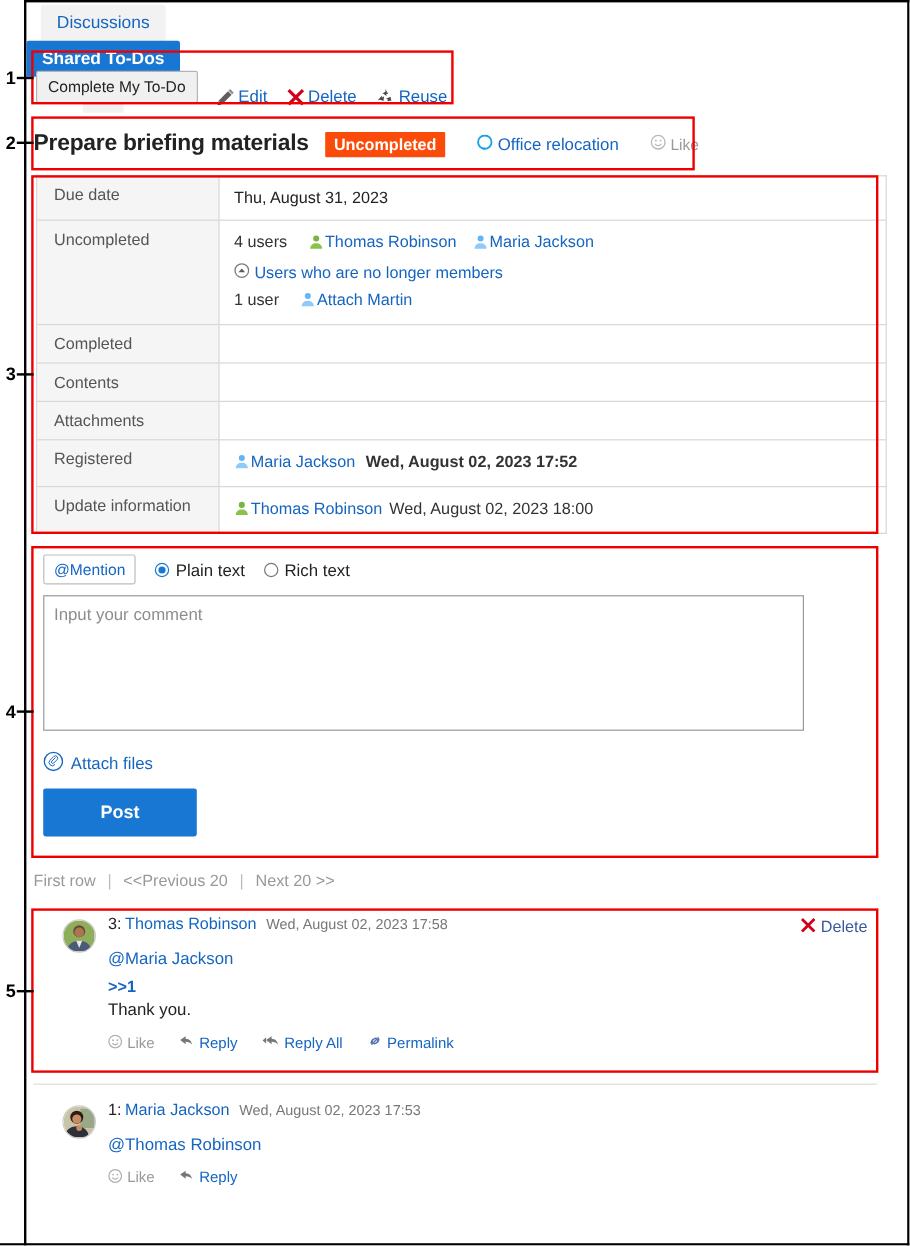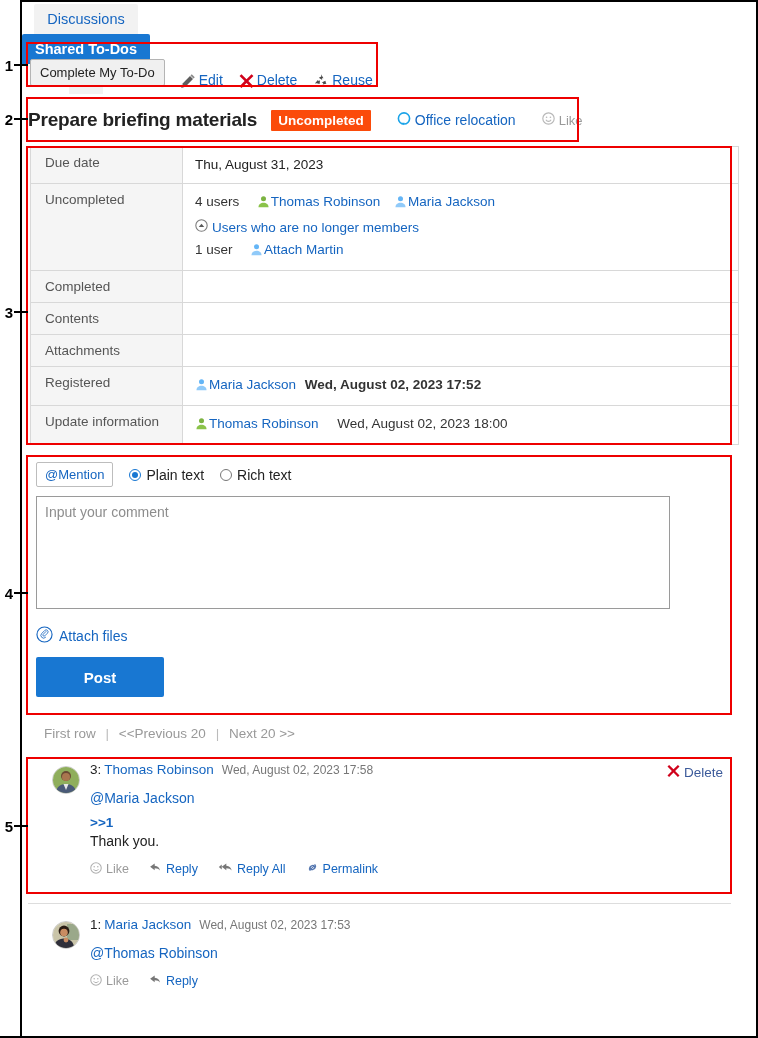--- a/index.html
+++ b/index.html
@@ -136,21 +136,21 @@
   #comment-box::placeholder { color:#8d8d8d; }
   .attach { margin-top:14px; display:inline-flex; align-items:center; gap:6px; color:#1565c0; font-size:14px; cursor:pointer; }
   #post-btn {
     margin-top:11px; width:128px; height:40px;
     background:#1877d2; color:#fff; border:none; border-radius:2px;
     font-size:15px; font-weight:bold; cursor:pointer;
     font-family:"Liberation Sans", sans-serif;
   }
 
   
-  #pager { position:absolute; left:44px; top:726px; font-size:13.5px; color:#999; }
+  #pager { position:absolute; left:28px; top:726px; font-size:13.5px; color:#999; }
   #pager .sep { color:#bbb; margin:0 6px; }
 
   
   .comment { position:absolute; left:8px; width:723px; }
   .c-avatar {
     position:absolute; left:22px; top:4px;
     width:28px; height:28px; border-radius:50%;
     border:1px solid #ccc; overflow:hidden;
   }
   .c-head { margin-left:60px; height:20px; display:flex; align-items:baseline; }
@@ -352,21 +352,21 @@
     <td class="v">
       <div class="vrow">
         <span class="user-link">
           <span class="u-ico">
             <svg width="13" height="13" viewBox="0 0 16 16">
                   <circle cx="8" cy="4.6" r="3.1" fill="#7cb342"></circle>
                   <path d="M1.8 15c0-3.6 2.8-5.6 6.2-5.6s6.2 2 6.2 5.6z" fill="#8bc34a"></path>
                 </svg>
           </span><span>Thomas Robinson</span>
         </span>
-        <span class="grey-t" style="margin-left:15px;">Wed, August 02, 2023 18:00</span>
+        <span class="grey-t" style="margin-left:2px;">Wed, August 02, 2023 18:00</span>
       </div>
     </td>
   </tr>
 </tbody>
   </table>
 
 <div id="form" style="left:36px;">
   <div style="display:flex;align-items:center;">
     <span class="mention-btn">@Mention</span>
     <span class="radio-wrap">

